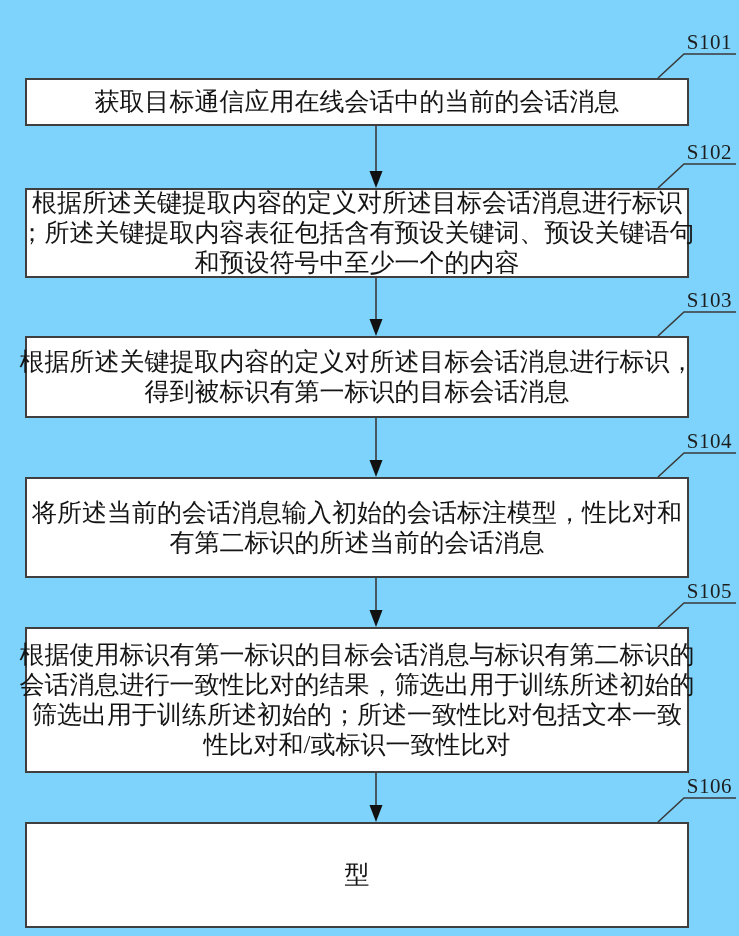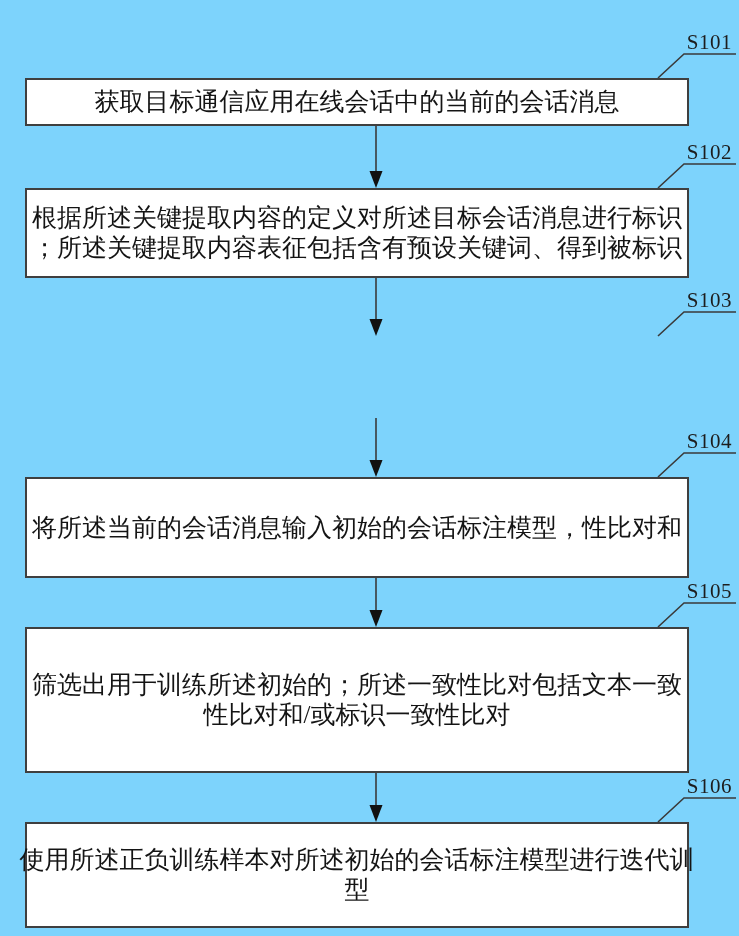--- a/index.html
+++ b/index.html
@@ -107,31 +107,38 @@
   <div class="step-label" style="top:429px">S104</div>
   <div class="step-label" style="top:579px">S105</div>
   <div class="step-label" style="top:774px">S106</div>
 
   <div class="step-box" style="top:78px;height:48px">
     <div class="text-line">获取目标通信应用在线会话中的当前的会话消息</div>
   </div>
 
   <div class="step-box" style="top:188px;height:90px">
     <div class="text-line">根据所述关键提取内容的定义对所述目标会话消息进行标识</div>
-    <div class="text-line">；所述关键提取内容表征包括含有预设关键词、得到被标识</div>
+    <div class="text-line">；所述关键提取内容表征包括含有预设关键词、预设关键语句</div>
+    <div class="text-line">和预设符号中至少一个的内容</div>
   </div>
 
+  <div class="step-box" style="top:336px;height:82px">
+    <div class="text-line">根据所述关键提取内容的定义对所述目标会话消息进行标识，</div>
+    <div class="text-line">得到被标识有第一标识的目标会话消息</div>
+  </div>
 
   <div class="step-box" style="top:477px;height:101px">
     <div class="text-line">将所述当前的会话消息输入初始的会话标注模型，性比对和</div>
+    <div class="text-line">有第二标识的所述当前的会话消息</div>
   </div>
 
   <div class="step-box" style="top:627px;height:146px">
+    <div class="text-line">根据使用标识有第一标识的目标会话消息与标识有第二标识的</div>
+    <div class="text-line">会话消息进行一致性比对的结果，筛选出用于训练所述初始的</div>
     <div class="text-line">筛选出用于训练所述初始的；所述一致性比对包括文本一致</div>
     <div class="text-line">性比对和/或标识一致性比对</div>
   </div>
 
   <div class="step-box" style="top:822px;height:106px">
-    <div class="text-line">使用所述正负训练样本对所述初始的会话标注模型进行迭代训</div>
     <div class="text-line">型</div>
   </div>
 
 </div>
 
 </body></html>

